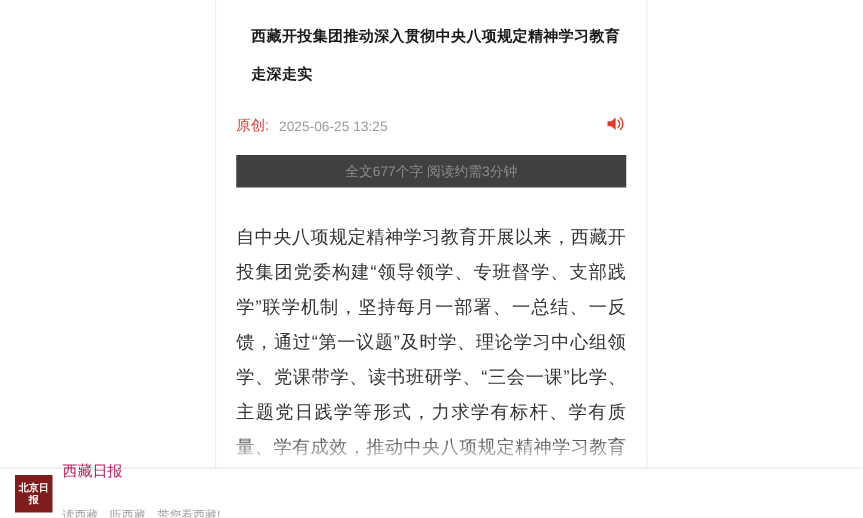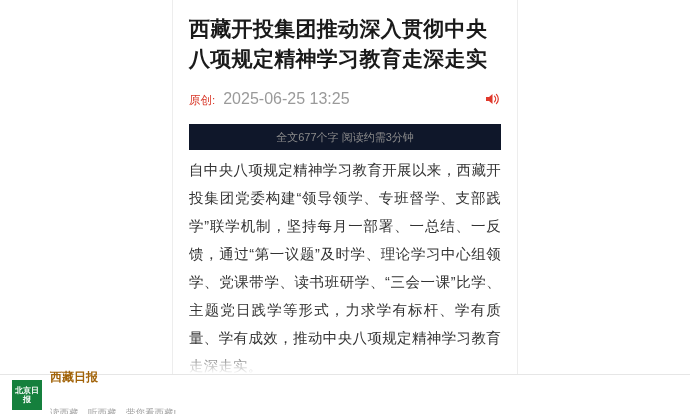--- a/index.html
+++ b/index.html
@@ -38,59 +38,59 @@
     top: 0;
     bottom: 0;
     background: #ffffff;
     padding: 0;
     box-sizing: border-box;
   }
   .article-inner {
     padding: 14px 16px 0 16px;
   }
   .headline {
-    font-size: 21px;
+    font-size: 12px;
     line-height: 30px;
     font-weight: bold;
     color: #1a1a1a;
     letter-spacing: 0.3px;
-    margin: 0 0 14px 0;
+    margin: 0 0 14px 12px;
   }
   .meta-row {
     display: flex;
     align-items: flex-end;
     height: 20px;
     margin-bottom: 16px;
   }
   .meta-original {
     color: #d93a2b;
     font-size: 11.5px;
     margin-right: 8px;
   }
   .meta-date {
     color: #9a9a9a;
-    font-size: 16px;
+    font-size: 11px;
     flex: 1;
     margin-top: 44px;
   }
   .speaker-icon {
     width: 18px;
     height: 18px;
     display: inline-block;
     position: relative;
   }
   .speaker-icon svg { display: block; }
 
   .readbar {
-    background: #0f172a;
+    background: #404040;
     height: 26px;
     display: flex;
     align-items: center;
     justify-content: center;
-    margin-bottom: 6px;
+    margin-bottom: 26px;
   }
   .readbar span {
     color: #8c8c8c;
     font-size: 11px;
   }
   .para {
     font-size: 14.5px;
     line-height: 28px;
     color: #333333;
     margin: 0 0 16px 0;
@@ -108,38 +108,38 @@
     background: #ffffff;
     border-top: 1px solid #e6e6e6;
     display: flex;
     align-items: center;
     padding: 0 12px;
     box-sizing: border-box;
   }
   .logo {
     width: 30px;
     height: 30px;
-    background: #15803d;
+    background: #7f1d1d;
     color: #ffffff;
     font-size: 8px;
     line-height: 9px;
     display: flex;
     align-items: center;
     justify-content: center;
     text-align: center;
     margin-right: 8px;
     font-weight: bold;
     flex-shrink: 0;
     letter-spacing: 0;
   }
   .pub-text { display: flex; flex-direction: column; justify-content: center; }
   .pub-name {
     font-size: 12px;
-    color: #a16207;
-    font-weight: bold;
+    color: #be185d;
+    font-weight: normal;
     line-height: 15px;
   }
   .pub-slogan {
     font-size: 9.5px;
     color: #a0a0a0;
     line-height: 13px;
     margin-top: 21px;
   }
   
   .fade {

